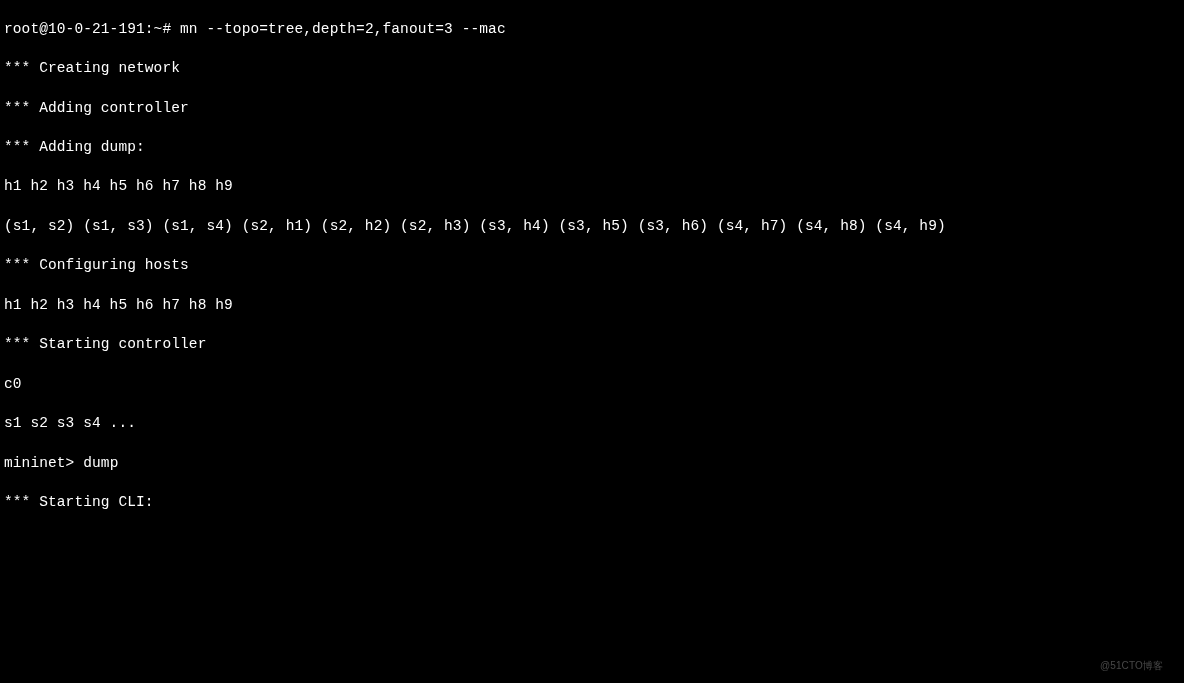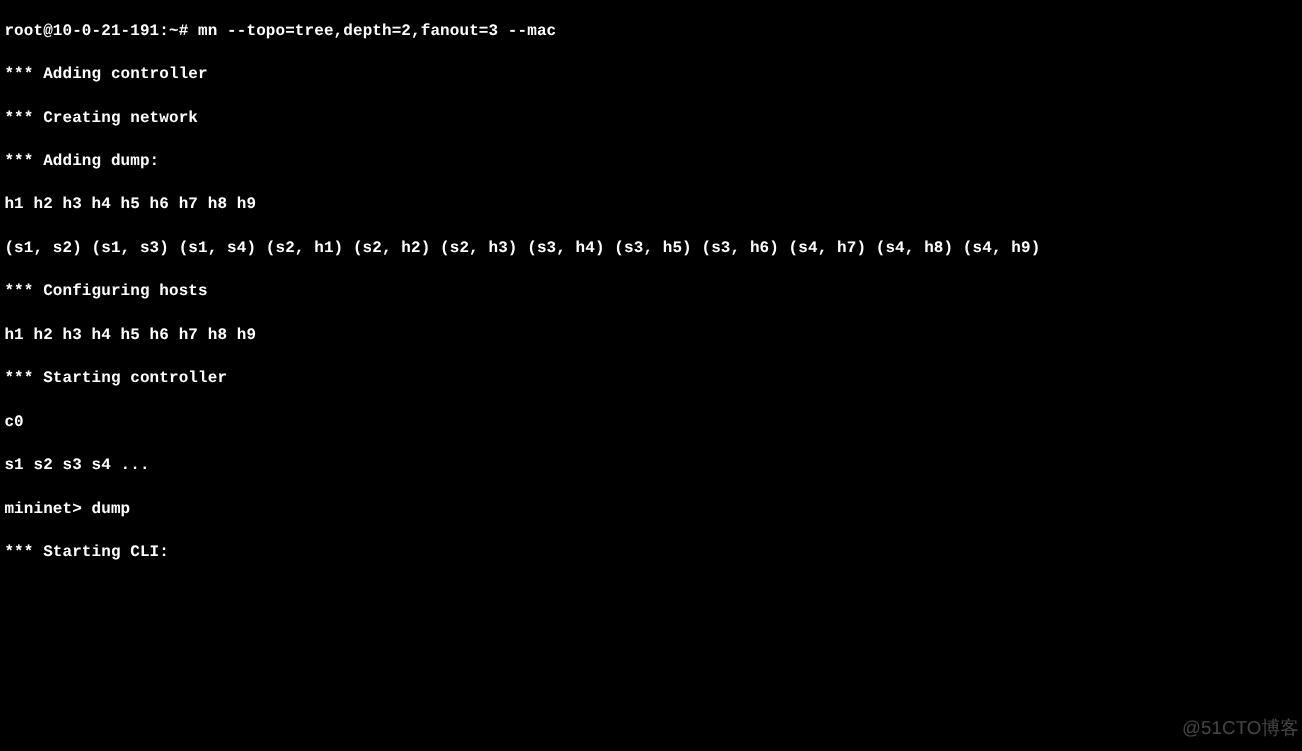--- a/index.html
+++ b/index.html
@@ -12,37 +12,37 @@
     line-height: 1.36;
     width: 1184px;
     height: 683px;
     overflow: hidden;
     letter-spacing: 0.1px;
   }
   .terminal {
     padding: 0 4px;
     white-space: pre;
   }
-  .line { display: block; font-weight: bold; }
+  .line { display: block; }
   .watermark {
     position: absolute;
     bottom: 10px;
-    right: 3px;
+    right: 21px;
     color: rgba(200,200,200,0.35);
-    font-size: 17px;
+    font-size: 10px;
     font-family: sans-serif;
   }
 </style>
 </head>
 <body>
 
 <div class="terminal">
 <span class="line"><span>root@10-0-21-191:~#</span> <span>mn --topo=tree,depth=2,fanout=3 --mac</span></span>
+<span class="line">*** Creating network</span>
 <span class="line">*** Adding controller</span>
-<span class="line">*** Creating network</span>
 <span class="line">*** Adding dump:</span>
 <span class="line">h1 h2 h3 h4 h5 h6 h7 h8 h9</span>
 <span class="line">(s1, s2) (s1, s3) (s1, s4) (s2, h1) (s2, h2) (s2, h3) (s3, h4) (s3, h5) (s3, h6) (s4, h7) (s4, h8) (s4, h9)</span>
 <span class="line">*** Configuring hosts</span>
 <span class="line">h1 h2 h3 h4 h5 h6 h7 h8 h9</span>
 <span class="line">*** Starting controller</span>
 <span class="line">c0</span>
 <span class="line">s1 s2 s3 s4 ...</span>
 <span class="line"><span>mininet&gt;</span> <span>dump</span></span>
 <span class="line">*** Starting CLI:</span>

